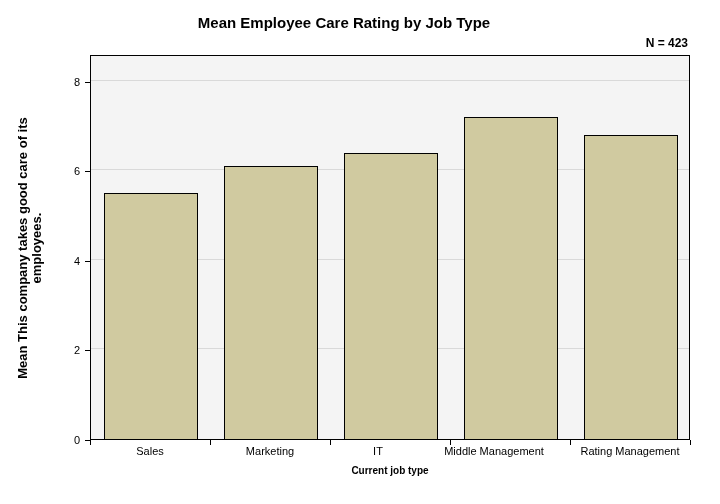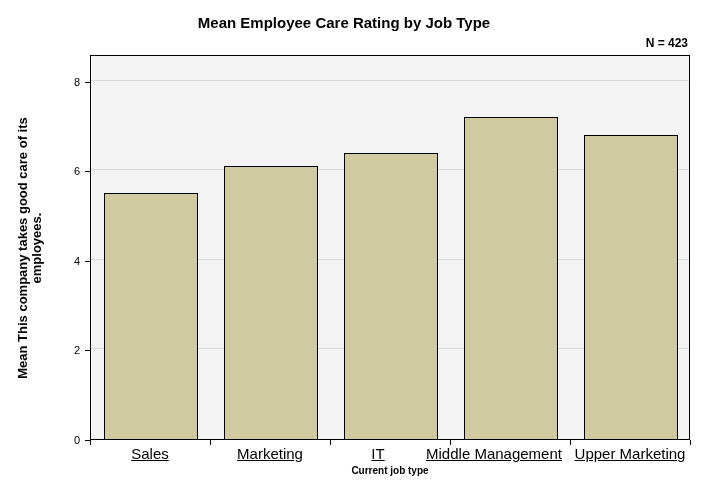--- a/index.html
+++ b/index.html
@@ -68,24 +68,23 @@
     position: absolute;
     width: 5px;
     left: 85px;
     height: 0;
     border-top: 1px solid #000;
   }
   .x-tick-label {
     position: absolute;
     top: 445px;
     text-align: center;
-    font-size: 15px;
+    font-size: 11px;
     transform: translateX(-50%);
     white-space: nowrap;
-    text-decoration: underline;
   }
   .x-tick-mark {
     position: absolute;
     top: 440px;
     height: 5px;
     width: 0;
     border-left: 1px solid #000;
   }
   .x-axis-label {
     position: absolute;
@@ -159,18 +158,18 @@
       <div class="x-tick-mark" style="left: 90px;"></div>
       <div class="x-tick-mark" style="left: 210px;"></div>
       <div class="x-tick-mark" style="left: 330px;"></div>
       <div class="x-tick-mark" style="left: 450px;"></div>
       <div class="x-tick-mark" style="left: 570px;"></div>
       <div class="x-tick-mark" style="left: 690px;"></div>
       <div class="x-tick-label" style="left: 150px;">Sales</div>
       <div class="x-tick-label" style="left: 270px; text-align: right;">Marketing</div>
       <div class="x-tick-label" style="left: 378px;">IT</div>
       <div class="x-tick-label" style="left: 494px;">Middle Management</div>
-      <div class="x-tick-label" style="left: 630px;">Upper Marketing</div>
+      <div class="x-tick-label" style="left: 630px;">Rating Management</div>
     </div>
 
   <div class="x-axis-label">Current job type</div>
 
 </div>
 
 </body></html>

